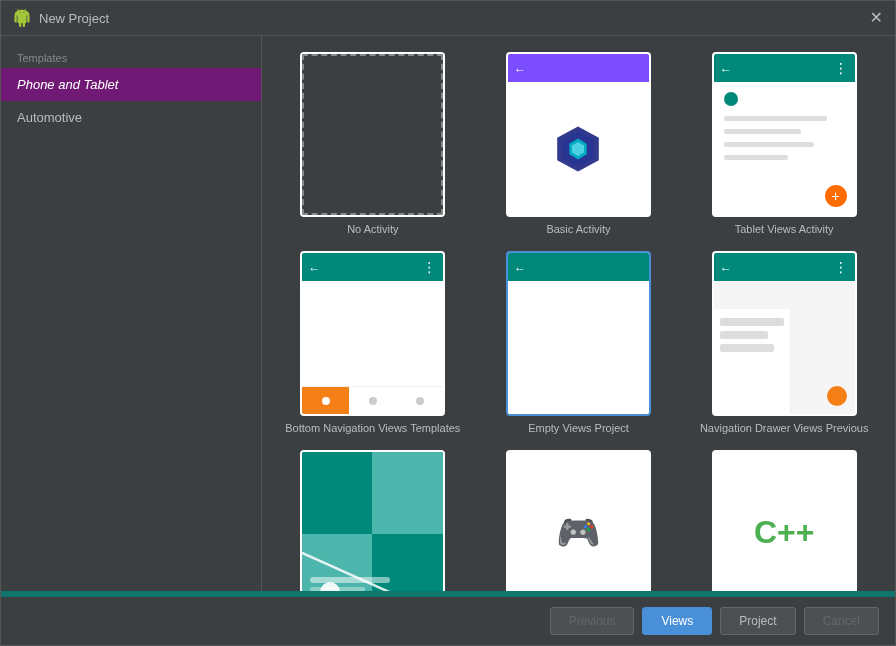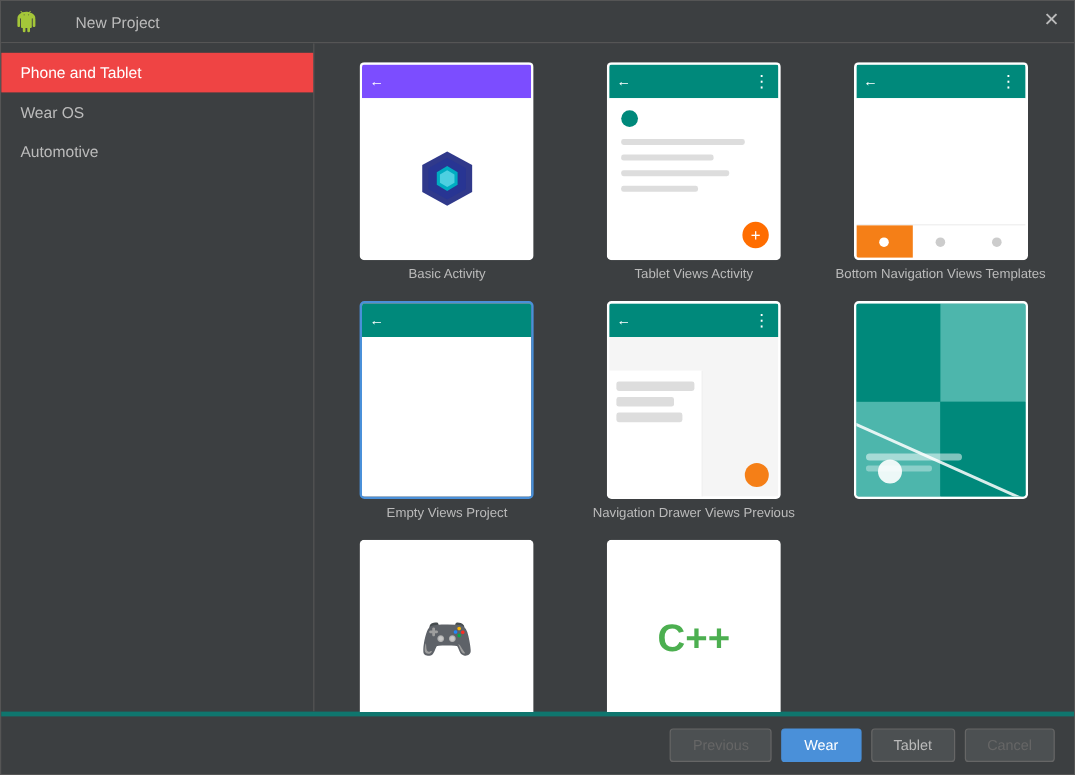--- a/index.html
+++ b/index.html
@@ -34,21 +34,20 @@
       align-items: center;
       gap: 8px;
     }
     .android-icon {
       width: 18px;
       height: 18px;
     }
     .title-text {
       color: #bbb;
       font-size: 13px;
-      margin-left: 24px;
     }
     .close-btn {
       color: #bbb;
       cursor: pointer;
       font-size: 16px;
       background: none;
       border: none;
       line-height: 1;
     }
     .content {
@@ -69,22 +68,23 @@
       padding: 8px 16px 4px 16px;
       text-transform: none;
     }
     .sidebar-item {
       padding: 9px 16px;
       color: #bbb;
       font-size: 13px;
       cursor: pointer;
     }
     .sidebar-item.active {
-      background: #ef4444;
+      background: #701a75;
       color: #fff;
+      font-style: italic;
     }
     .main-content {
       flex: 1;
       overflow-y: auto;
       padding: 16px;
       display: flex;
       flex-direction: column;
     }
     .templates-grid {
       display: grid;
@@ -251,21 +251,21 @@
       bottom: 8px;
       right: 8px;
     }
     
     .bottom-bar {
       display: flex;
       align-items: center;
       justify-content: flex-end;
       padding: 10px 16px;
       gap: 8px;
-      border-top: 4px solid #0f766e;
+      border-top: 6px solid #0f766e;
       flex-shrink: 0;
     }
     .btn {
       padding: 6px 18px;
       border-radius: 3px;
       font-size: 12px;
       cursor: pointer;
       border: 1px solid #666;
       background: #4c5052;
       color: #bbb;
@@ -319,34 +319,38 @@
         <path fill="#a4c639" d="M6 18c0 .55.45 1 1 1h1v3.5c0 .83.67 1.5 1.5 1.5S11 23.33 11 22.5V19h2v3.5c0 .83.67 1.5 1.5 1.5s1.5-.67 1.5-1.5V19h1c.55 0 1-.45 1-1V8H6v10zM3.5 8C2.67 8 2 8.67 2 9.5v7c0 .83.67 1.5 1.5 1.5S5 17.33 5 16.5v-7C5 8.67 4.33 8 3.5 8zm17 0c-.83 0-1.5.67-1.5 1.5v7c0 .83.67 1.5 1.5 1.5s1.5-.67 1.5-1.5v-7c0-.83-.67-1.5-1.5-1.5zm-4.97-5.84l1.3-1.3c.2-.2.2-.51 0-.71-.2-.2-.51-.2-.71 0l-1.48 1.48C14.96 1.23 13.49 1 12 1c-1.49 0-2.96.23-4.34.63L6.19.15c-.2-.2-.51-.2-.71 0-.2.2-.2.51 0 .71l1.3 1.3C4.01 3.07 2 5.64 2 8.5h20c0-2.86-2.01-5.43-4.97-6.34zM10 5H9V4h1v1zm5 0h-1V4h1v1z"></path>
       </svg>
       <span class="title-text">New Project</span>
     </div>
     <button class="close-btn">✕</button>
   </div>
 
   <div class="content">
 
     <div class="sidebar">
+      <div class="sidebar-section-label">Templates</div>
       <div class="sidebar-item active">
         <span>Phone and Tablet</span>
-      </div>
-      <div class="sidebar-item">
-        <span>Wear OS</span>
       </div>
       <div class="sidebar-item">
         <span>Automotive</span>
       </div>
     </div>
 
     <div class="main-content">
       <div class="templates-grid">
 
+        <div class="template-item">
+          <div class="template-thumb">
+            <div class="no-activity-thumb"></div>
+          </div>
+          <span class="template-label">No Activity</span>
+        </div>
 
         <div class="template-item">
           <div class="template-thumb">
             <div class="phone-mock">
               <div class="phone-toolbar purple">
                 <span class="toolbar-arrow">←</span>
               </div>
               <div class="phone-body">
                 <svg class="logo-hex" viewBox="0 0 60 60">
                   <polygon points="30,4 54,17 54,43 30,56 6,43 6,17" fill="#1a237e" opacity="0.9"></polygon>
@@ -473,17 +477,17 @@
           </div>
 
         </div>
 
       </div>
     </div>
   </div>
 
   <div class="bottom-bar">
     <button class="btn" disabled="">Previous</button>
-    <button class="btn btn-primary">Wear</button>
-    <button class="btn">Tablet</button>
+    <button class="btn btn-primary">Views</button>
+    <button class="btn">Project</button>
     <button class="btn" disabled="">Cancel</button>
   </div>
 </div>
 
 </body></html>

